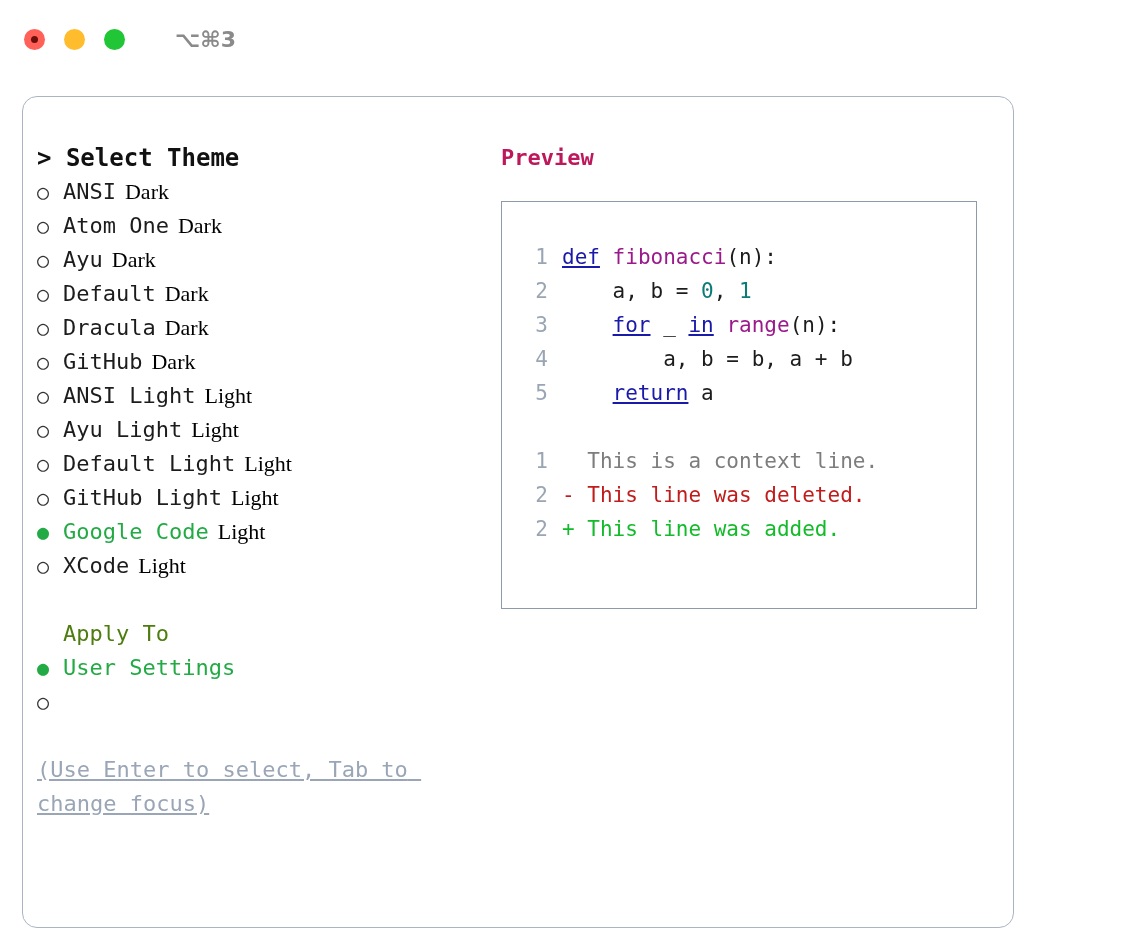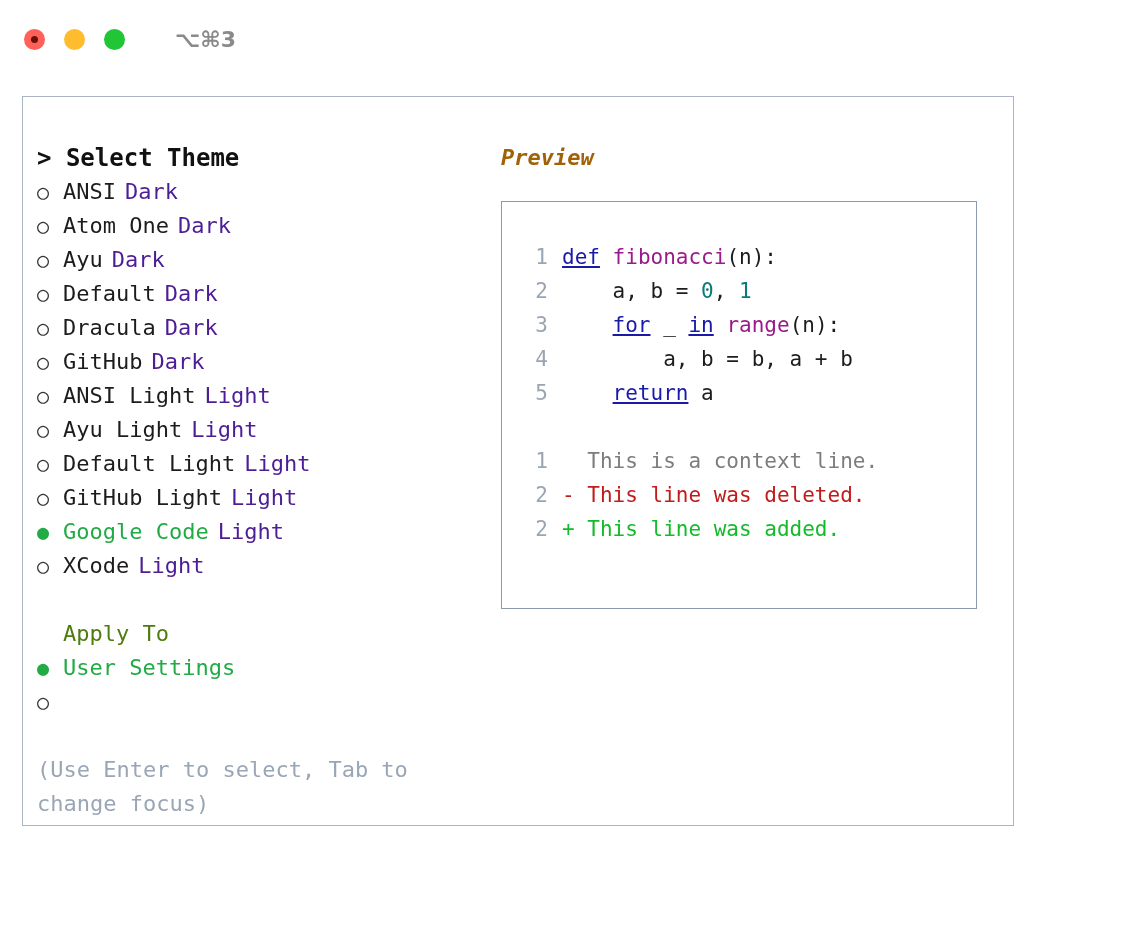--- a/index.html
+++ b/index.html
@@ -68,23 +68,23 @@
     letter-spacing: 0px;
     font-family: "DejaVu Sans", "Liberation Sans", sans-serif;
   }
 
   
   .panel {
     position: absolute;
     left: 22px;
     top: 96px;
     width: 992px;
-    height: 730px;
+    height: 832px;
     border: 1.6px solid #aab4c2;
-    border-radius: 0;
+    border-radius: 15px;
     box-sizing: border-box;
     background: #ffffff;
   }
 
   .cols {
     position: absolute;
     left: 0; top: 0;
     width: 100%;
     height: 100%;
   }
@@ -116,56 +116,57 @@
     width: 26px;
     flex: 0 0 26px;
     font-size: 20px;
     color: #333333;
     line-height: 34px;
   }
   .bullet.sel { color: #22aa44; }
   .opt-name { color: #1c1c1c; }
   .opt.selected .opt-name { color: #22aa44; }
   .opt-cat {
-    color: #4c1d95;
+    color: #000000;
     margin-left: 9px;
+    font-family: Liberation Serif, serif;
   }
 
   .group-title {
     font-size: 22px;
     color: #4d7c0f;
     line-height: 34px;
     padding-left: 26px;
     white-space: pre;
   }
 
   .spacer-lg { height: 34px; }
   .spacer-md { height: 34px; }
 
   .hint {
     font-size: 22px;
     color: #9aa6b6;
     line-height: 34px;
     width: 410px;
     white-space: pre-wrap;
+    text-decoration: underline;
   }
 
   
   .right {
     position: absolute;
     left: 478px;
     top: 44px;
     width: 500px;
   }
   .preview-title {
     font-size: 22px;
     font-weight: 700;
-    color: #a16207;
-    line-height: 34px;
-    font-style: italic;
+    color: #be185d;
+    line-height: 34px;
   }
   .preview-box {
     margin-top: 26px;
     width: 476px;
     height: 408px;
     border: 1.6px solid #8d9aab;
     box-sizing: border-box;
     background: #ffffff;
     padding: 38px 0 0 16px;
   }

